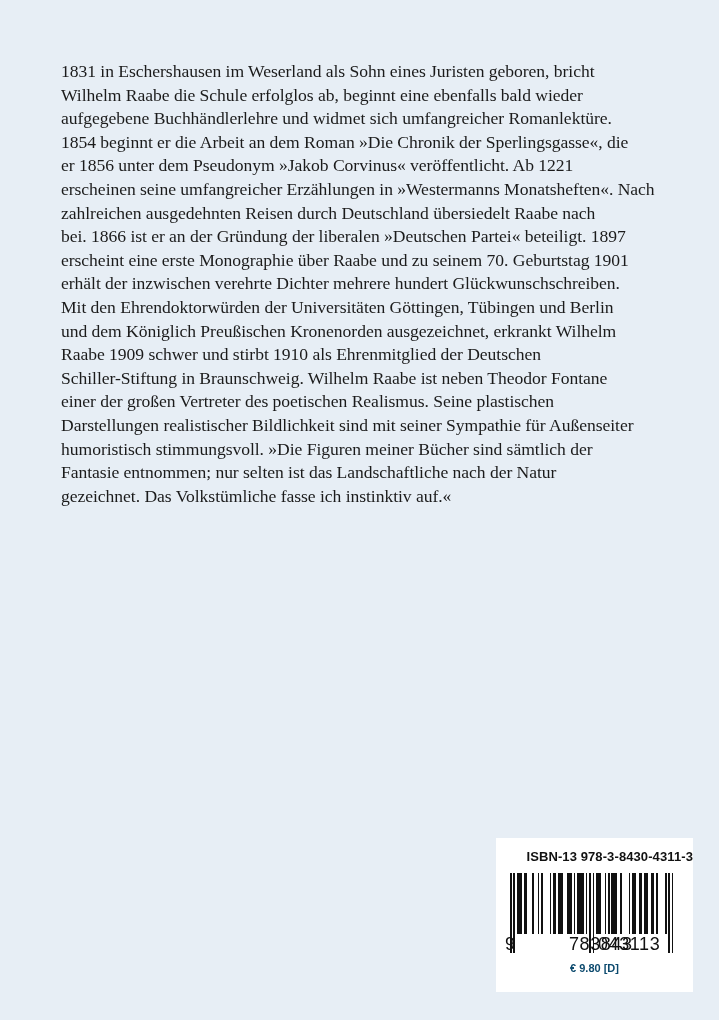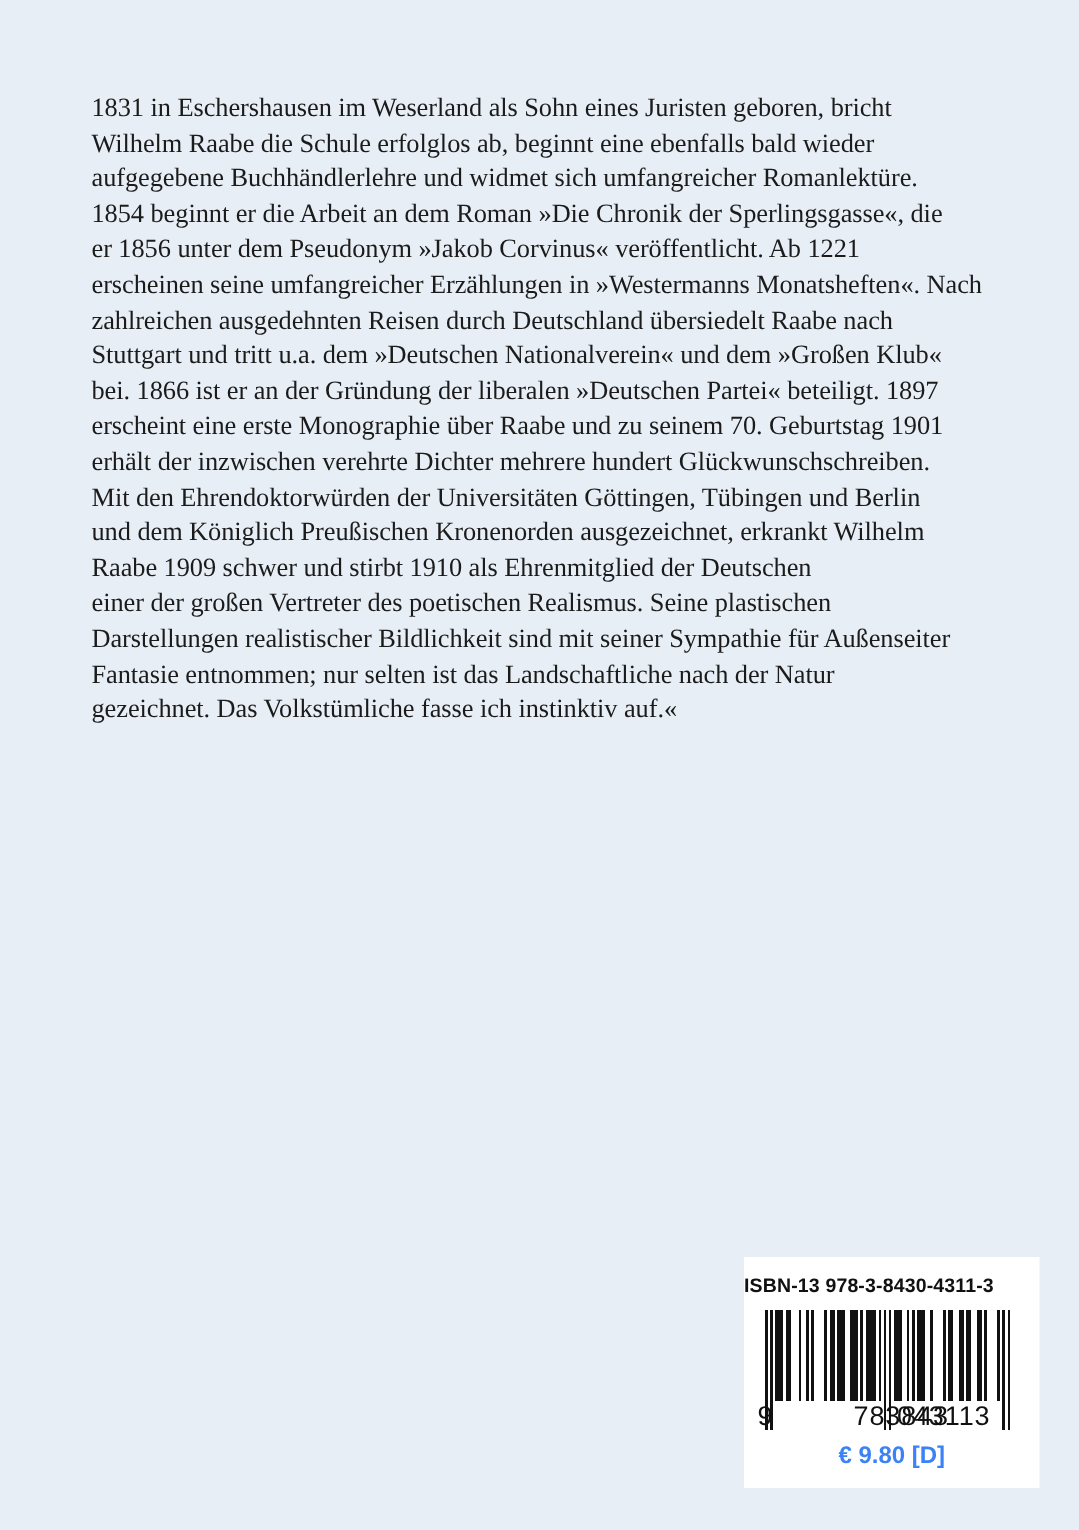--- a/index.html
+++ b/index.html
@@ -41,21 +41,21 @@
       top: 838px;
       width: 197px;
       height: 154px;
       background: #ffffff;
     }
     .isbn-label {
       position: absolute;
       left: 0;
       top: 11px;
       width: 197px;
-      text-align: left;
+      text-align: right;
       font-family: "Liberation Sans", "DejaVu Sans", sans-serif;
       font-weight: bold;
       font-size: 13px;
       letter-spacing: 0.1px;
       color: #111;
       white-space: nowrap;
     }
     .barcode {
       position: absolute;
       left: 0;
@@ -80,47 +80,48 @@
     .digit-left { left: 25px; margin-left: 48px; }
     .digit-right { left: 102px; }
     .price {
       position: absolute;
       left: 0;
       top: 124px;
       width: 197px;
       text-align: center;
       font-family: "Liberation Sans", "DejaVu Sans", sans-serif;
       font-weight: bold;
-      font-size: 16px;
-      color: #3b82f6;
+      font-size: 11px;
+      color: #0c4a6e;
       white-space: nowrap;
     }
   </style>
 </head>
 <body>
 
 <div class="back-cover">
 
   <div class="blurb">
     <span class="line">1831 in Eschershausen im Weserland als Sohn eines Juristen geboren, bricht</span>
     <span class="line">Wilhelm Raabe die Schule erfolglos ab, beginnt eine ebenfalls bald wieder</span>
     <span class="line">aufgegebene Buchhändlerlehre und widmet sich umfangreicher Romanlektüre.</span>
     <span class="line">1854 beginnt er die Arbeit an dem Roman »Die Chronik der Sperlingsgasse«, die</span>
     <span class="line">er 1856 unter dem Pseudonym »Jakob Corvinus« veröffentlicht. Ab 1221</span>
     <span class="line">erscheinen seine umfangreicher Erzählungen in »Westermanns Monatsheften«. Nach</span>
     <span class="line">zahlreichen ausgedehnten Reisen durch Deutschland übersiedelt Raabe nach</span>
-    <span class="line">Stuttgart und tritt u.a. dem »Deutschen Nationalverein« und dem »Großen Klub«</span>
     <span class="line">bei. 1866 ist er an der Gründung der liberalen »Deutschen Partei« beteiligt. 1897</span>
     <span class="line">erscheint eine erste Monographie über Raabe und zu seinem 70. Geburtstag 1901</span>
     <span class="line">erhält der inzwischen verehrte Dichter mehrere hundert Glückwunschschreiben.</span>
     <span class="line">Mit den Ehrendoktorwürden der Universitäten Göttingen, Tübingen und Berlin</span>
     <span class="line">und dem Königlich Preußischen Kronenorden ausgezeichnet, erkrankt Wilhelm</span>
     <span class="line">Raabe 1909 schwer und stirbt 1910 als Ehrenmitglied der Deutschen</span>
+    <span class="line">Schiller-Stiftung in Braunschweig. Wilhelm Raabe ist neben Theodor Fontane</span>
     <span class="line">einer der großen Vertreter des poetischen Realismus. Seine plastischen</span>
     <span class="line">Darstellungen realistischer Bildlichkeit sind mit seiner Sympathie für Außenseiter</span>
+    <span class="line">humoristisch stimmungsvoll. »Die Figuren meiner Bücher sind sämtlich der</span>
     <span class="line">Fantasie entnommen; nur selten ist das Landschaftliche nach der Natur</span>
     <span class="line">gezeichnet. Das Volkstümliche fasse ich instinktiv auf.«</span>
   </div>
 
   <div class="barcode-box">
     <div class="isbn-label">ISBN-13 978-3-8430-4311-3</div>
     <div class="barcode" id="barcode">
         <svg width="197" height="154" viewBox="0 0 197 154" xmlns="http://www.w3.org/2000/svg" shape-rendering="crispEdges">
           <rect x="14.00" y="35" width="1.72" height="80" fill="#111111"></rect>
           <rect x="17.44" y="35" width="1.72" height="80" fill="#111111"></rect>

